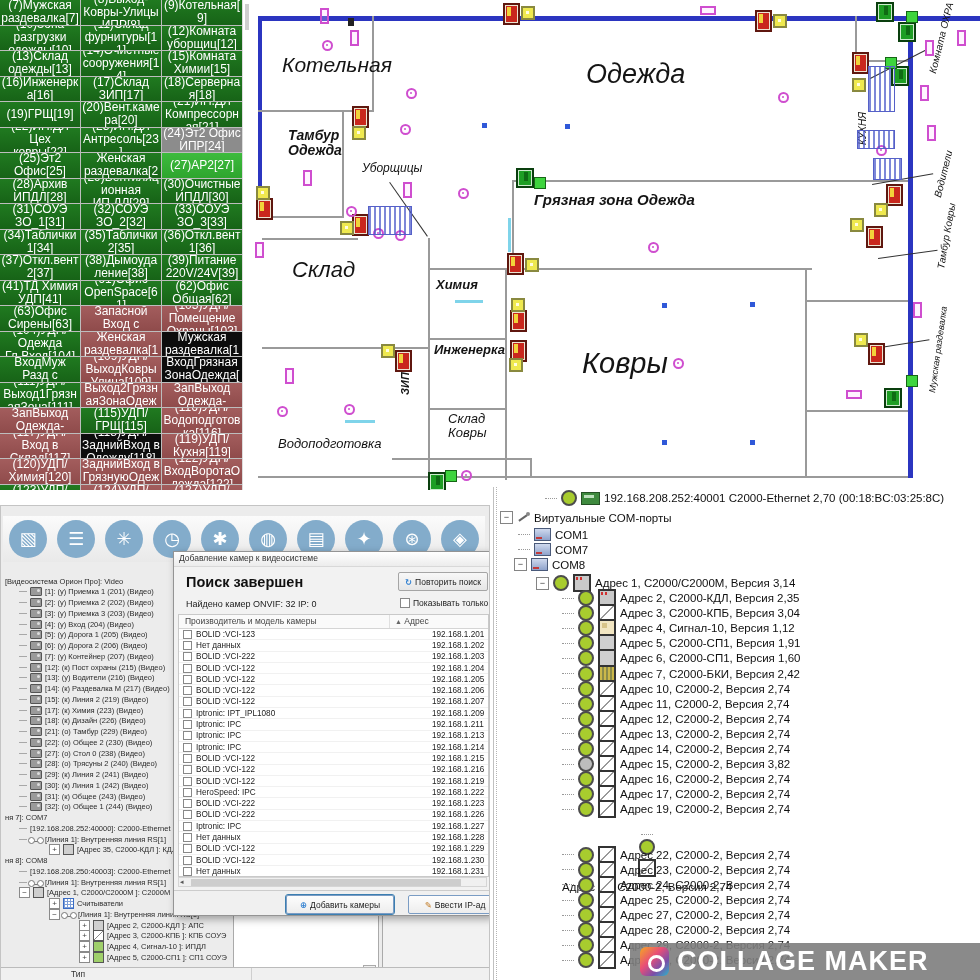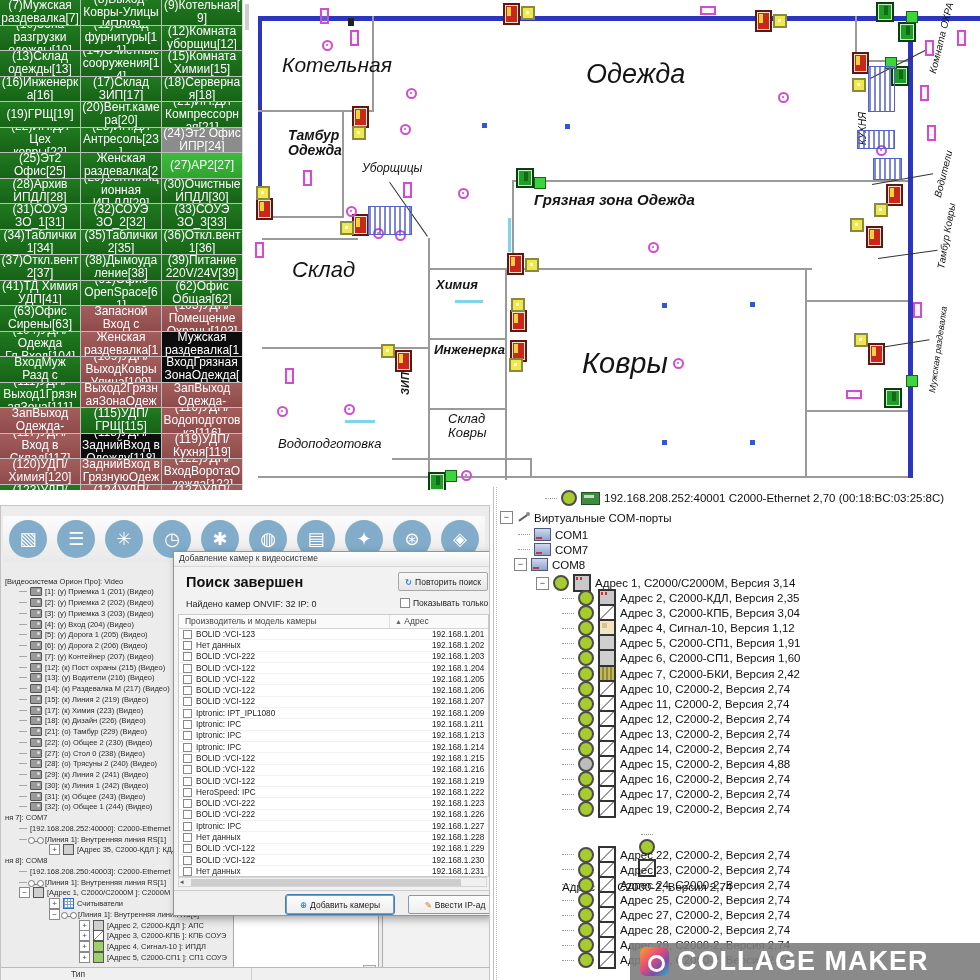--- a/index.html
+++ b/index.html
@@ -755,21 +755,21 @@
       <div class="dt-row" style="left: 72px; top: 253px;">
         <div class="dt-dots"></div>
         <div class="led"></div>
         <div class="dev2 wdiag"></div>
         <span>Адрес 14, С2000-2, Версия 2,74</span>
       </div>
       <div class="dt-row" style="left: 72px; top: 268.1px;">
         <div class="dt-dots"></div>
         <div class="led gray"></div>
         <div class="dev2 wdiag"></div>
-        <span>Адрес 15, С2000-2, Версия 4,88</span>
+        <span>Адрес 15, С2000-2, Версия 3,82</span>
       </div>
       <div class="dt-row" style="left: 72px; top: 283.2px;">
         <div class="dt-dots"></div>
         <div class="led"></div>
         <div class="dev2 wdiag"></div>
         <span>Адрес 16, С2000-2, Версия 2,74</span>
       </div>
       <div class="dt-row" style="left: 72px; top: 298.3px;">
         <div class="dt-dots"></div>
         <div class="led"></div>

